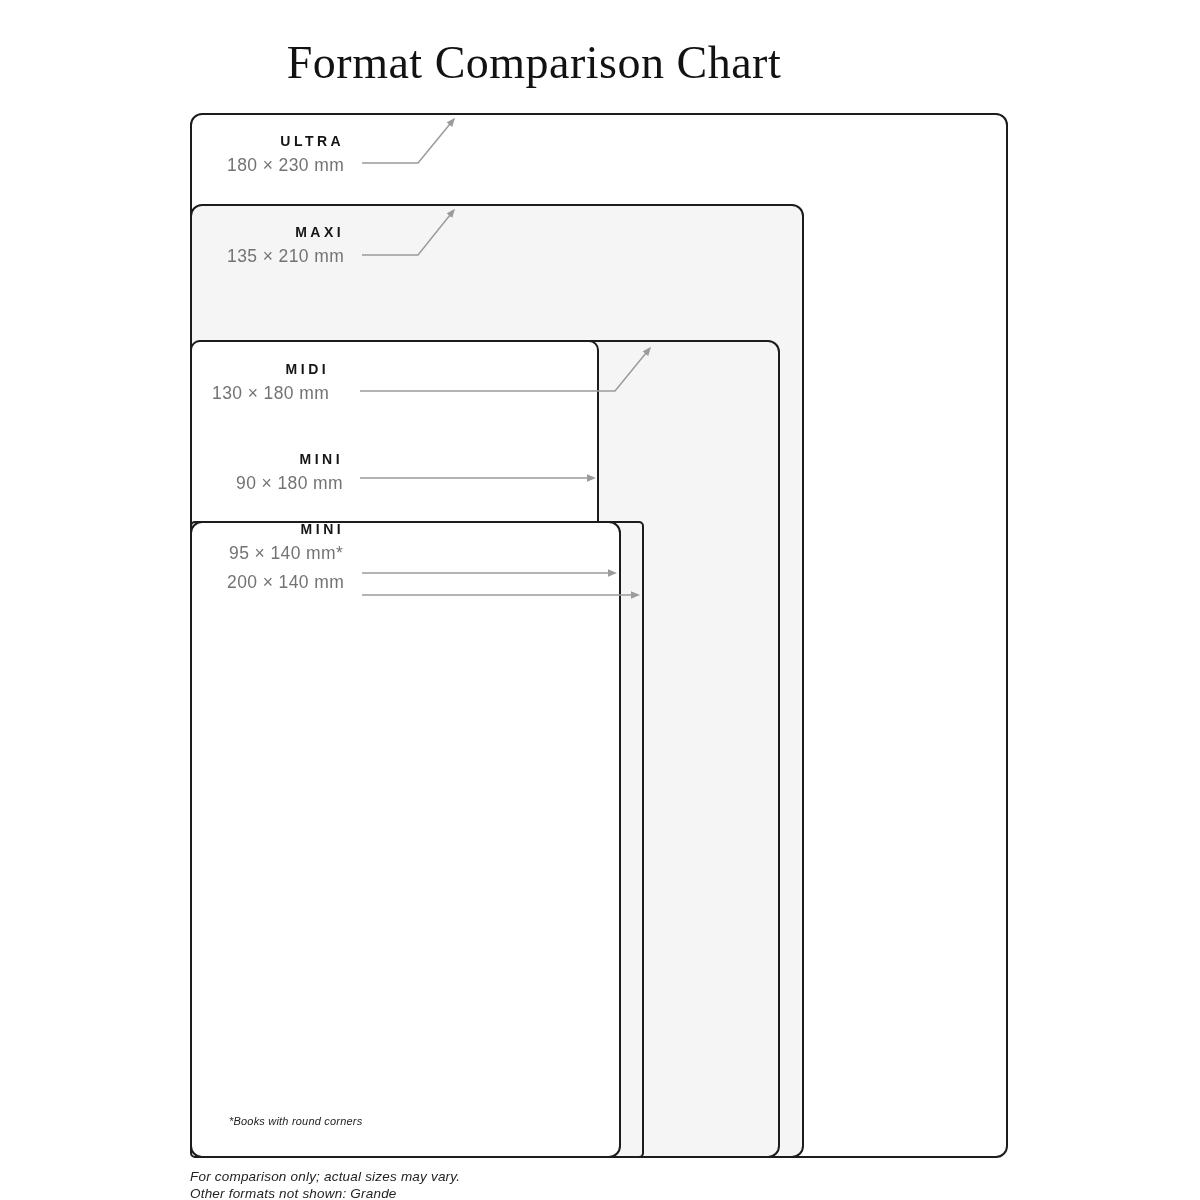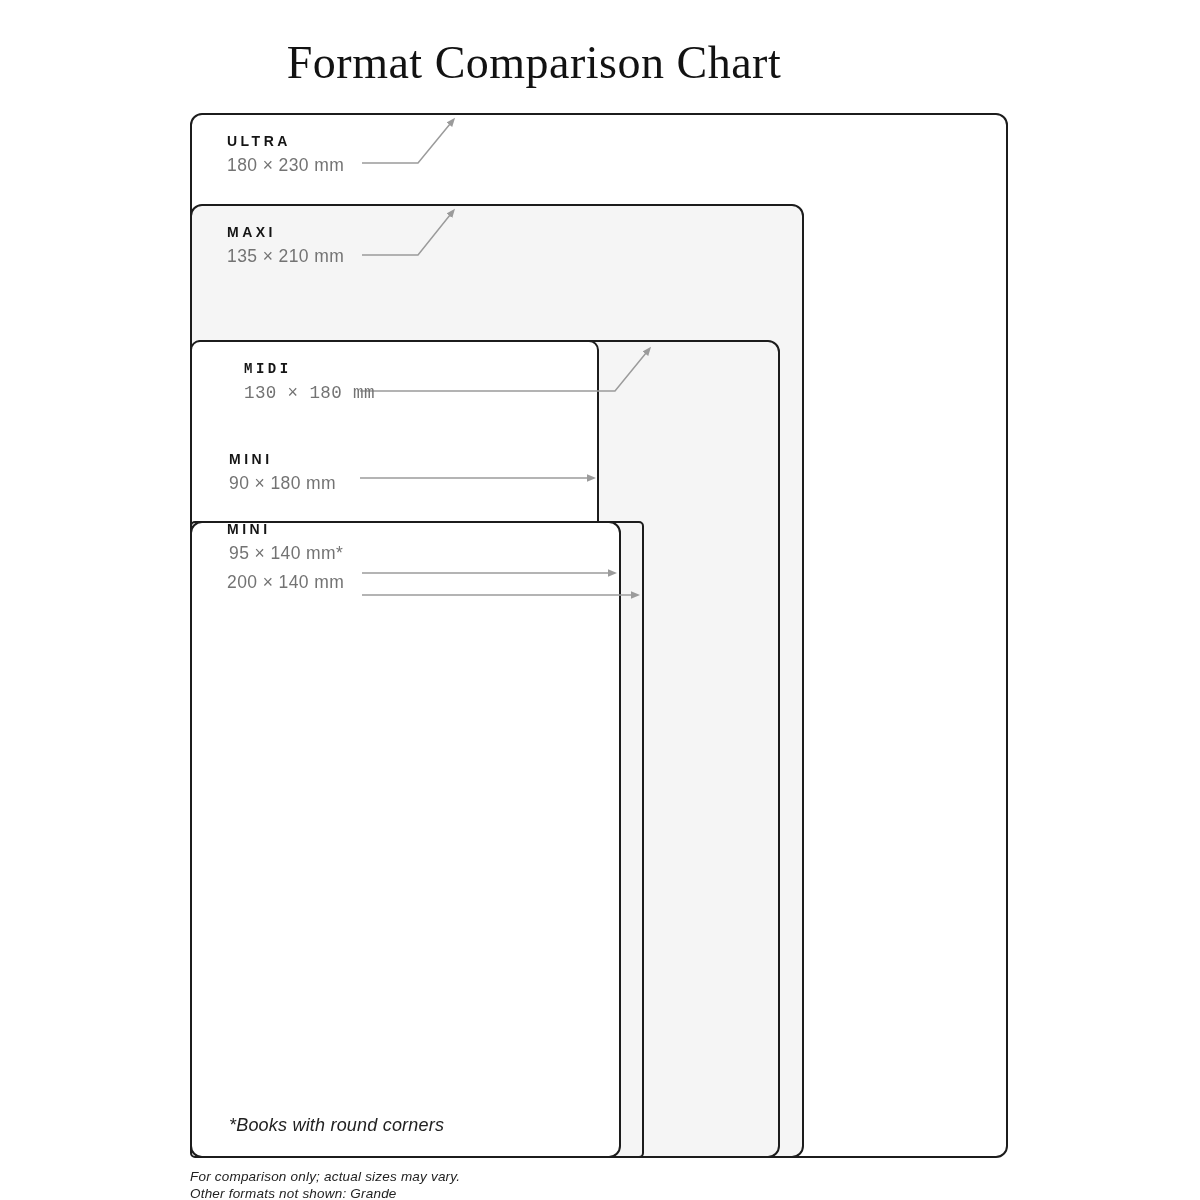--- a/index.html
+++ b/index.html
@@ -29,33 +29,33 @@
   .rect-mini100{left:190px;top:521px;width:454px;height:637px; border-radius:5px; background:var(--fill_light);}
   .rect-mini95 {left:190px;top:521px;width:431px;height:637px; border-radius:12px;background:var(--fill_white);}
 
   
   .arrows{position:absolute;left:0;top:0;width:1200px;height:1200px;pointer-events:none;}
   .arrows path{stroke:var(--arrow);stroke-width:1.5;fill:none;}
   .arrows marker path{fill:var(--arrow);stroke:none;}
 
   
   .label{position:absolute;}
-  .fmt-name{font-size:14px;font-weight:700;letter-spacing:3.5px;color:#151515;line-height:14px;}
+  .fmt-name{font-size:14px;font-weight:700;letter-spacing:3.5px;color:#151515;line-height:14px;text-align:right;}
   .fmt-dims{font-size:17.5px;font-weight:400;letter-spacing:0.4px;line-height:21.5px;margin-top:7px;color:#737373;}
   .label-ultra{left:227px;top:134px;}
   .label-maxi {left:227px;top:225px;}
-  .label-midi {left:244px;top:362px;font-family:Liberation Mono, monospace;}
+  .label-midi {left:212px;top:362px;}
   .label-slim {left:229px;top:452px;}
-  .label-slim .fmt-dims{}
+  .label-slim .fmt-dims{margin-left:7px;}
   .label-mini {left:227px;top:522px;}
   .label-mini .dims-1{margin-left:2px;}
 
   .footnote-inner{
     position:absolute;left:229px;top:1115px;
-    font-size:18px;font-style:italic;letter-spacing:0.2px;color:#222222;
+    font-size:11px;font-style:italic;letter-spacing:0.2px;color:#222222;
   }
   .footer{
     position:absolute;left:190px;top:1168px;
     font-size:13.5px;font-style:italic;letter-spacing:0.2px;line-height:17px;color:#222222;
   }
 </style>
 </head>
 <body>
 
 <div class="page">

